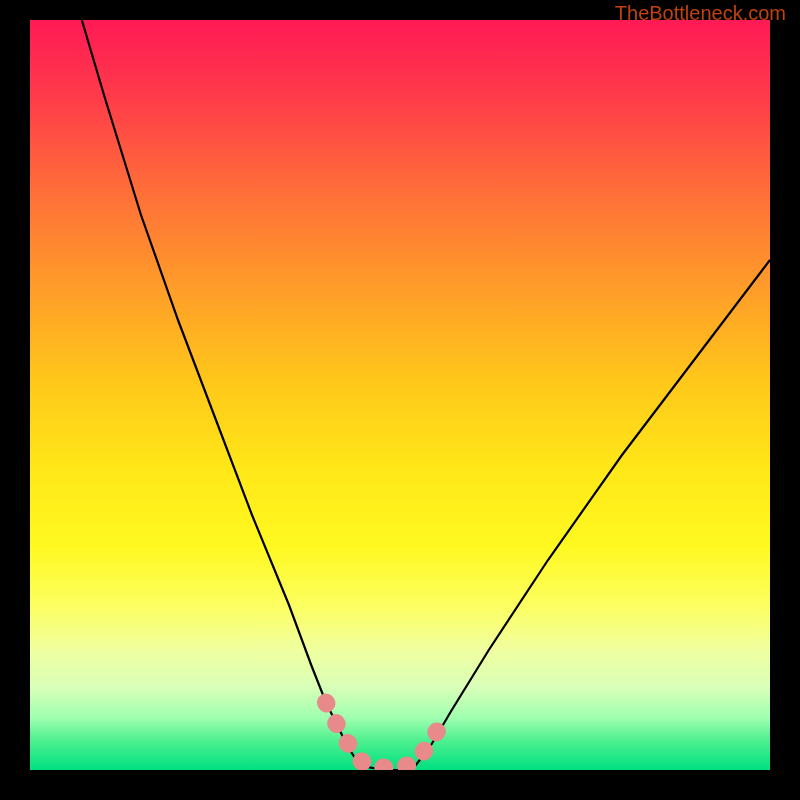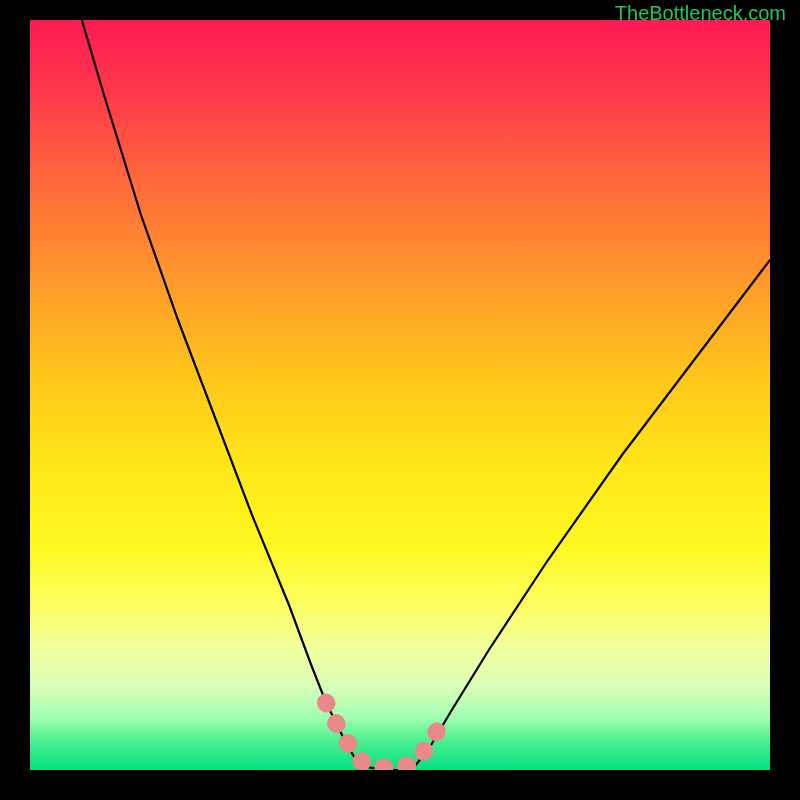--- a/index.html
+++ b/index.html
@@ -30,21 +30,21 @@
       #d8ffb8 89%,
       #a0ffb0 93%,
       #50f090 96%,
       #00e080 100%
     );
   }
   .watermark {
     position: absolute;
     top: 2px;
     right: 14px;
-    color: #22c55e;
+    color: #c2410c;
     font-size: 20px;
     font-weight: 500;
     z-index: 10;
   }
   svg.curves {
     position: absolute;
     left: 0;
     top: 0;
     width: 100%;
     height: 100%;

